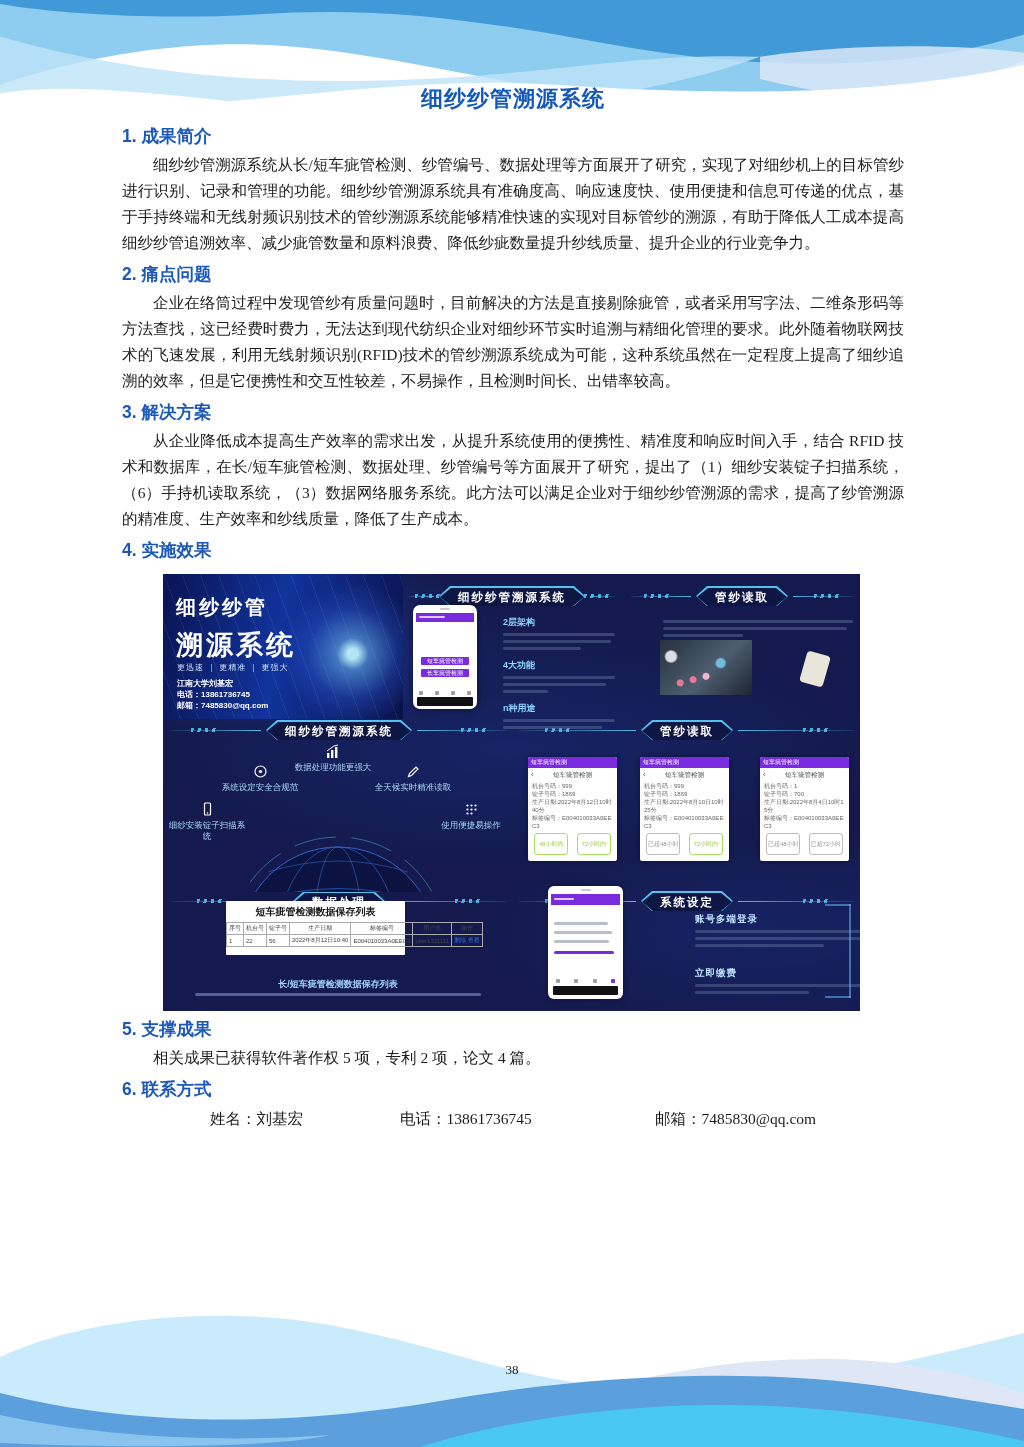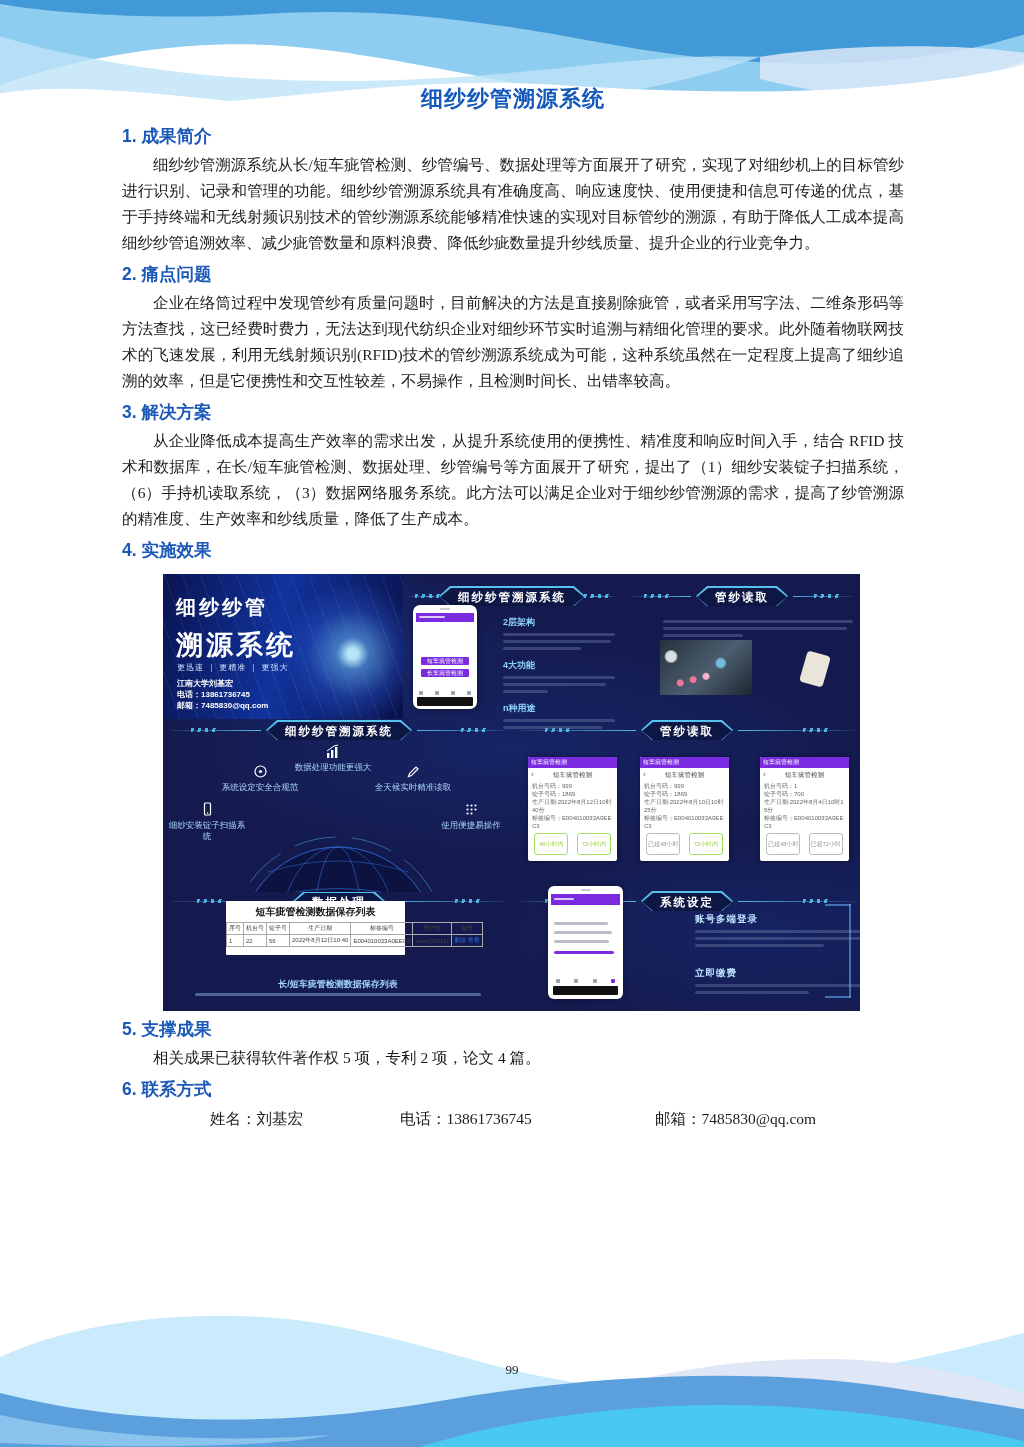--- a/index.html
+++ b/index.html
@@ -446,21 +446,21 @@
   <p class="sbody">相关成果已获得软件著作权 5 项，专利 2 项，论文 4 篇。</p>
 
   <h2 class="shead">6. 联系方式</h2>
   <div class="crow">
     <span class="c-name">姓名：刘基宏</span>
     <span class="c-phone">电话：13861736745</span>
     <span class="c-email">邮箱：7485830@qq.com</span>
   </div>
 </div>
 
-<div class="pagenum">99</div>
+<div class="pagenum">38</div>
 
 <svg class="waves-bottom" viewBox="0 0 1024 150" preserveAspectRatio="none">
   <path fill="#c9ebfb" d="M0,60 C90,18 230,8 340,30 C470,56 540,92 660,92 C800,92 930,60 1024,36 V150 H0 Z"></path>
   <path fill="#dfe6f6" d="M480,150 C560,92 700,60 830,62 C910,63 980,80 1024,96 V150 Z"></path>
   <path fill="#5b9fdc" d="M0,96 C140,132 300,128 440,104 C600,76 760,70 900,92 C950,100 1000,108 1024,112 V150 H0 Z"></path>
   <path fill="#49c9f2" d="M420,150 C520,118 660,102 790,110 C890,116 980,134 1024,144 V150 Z"></path>
   <path fill="#8fc6ee" opacity="0.9" d="M0,118 C100,140 220,146 330,138 C280,150 140,152 0,146 Z"></path>
 </svg>
 
 </body></html>

